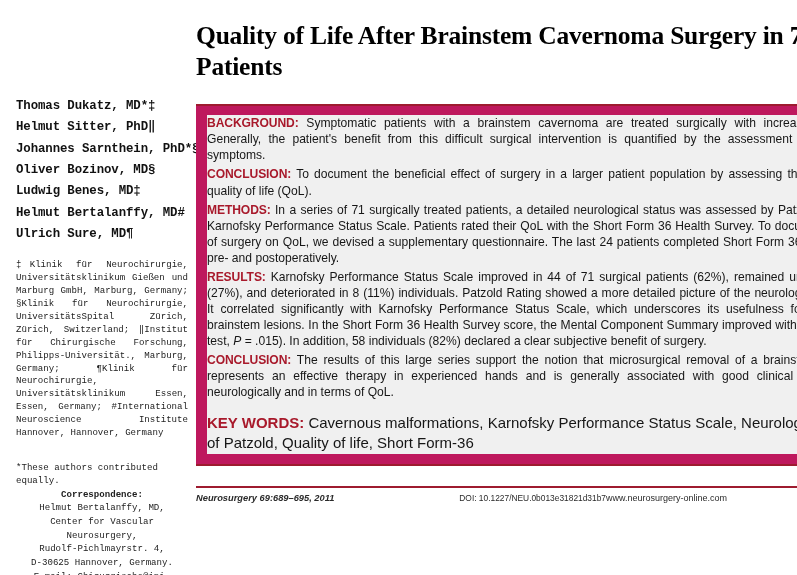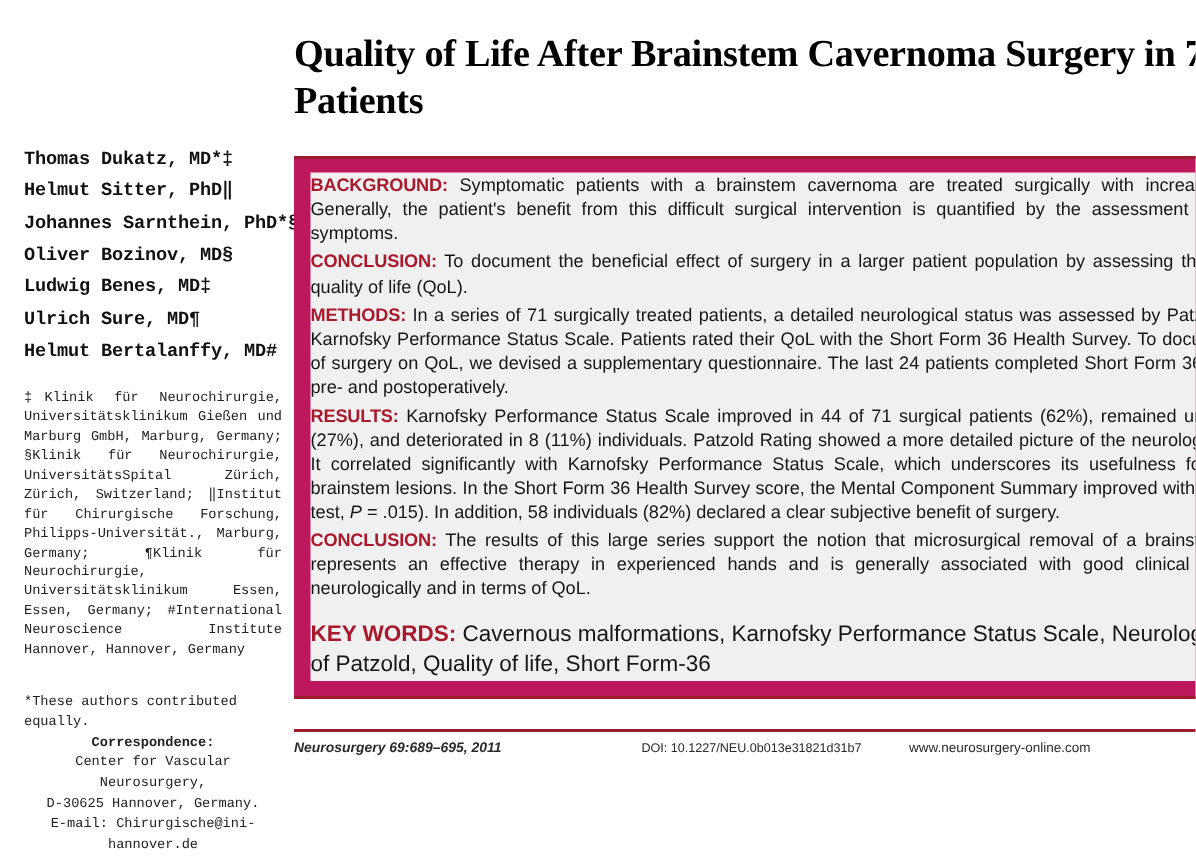--- a/index.html
+++ b/index.html
@@ -134,52 +134,54 @@
   .footer-cite {
     font-style: italic;
     font-weight: bold;
     width: 200px;
     flex: 0 0 200px;
   }
   .footer-doi {
     font-size: 8.4px;
     width: 210px;
     flex: 0 0 210px;
-    text-align: center;
+    text-align: right;
   }
   .footer-url {
     font-size: 9px;
     flex: 1;
     text-align: left;
   }
 </style>
 </head>
 <body>
 
 <div class="page">
 
   <div class="left-col">
 
     <div class="author-list">
       <div class="author">Thomas Dukatz, MD*‡</div>
       <div class="author">Helmut Sitter, PhD‖</div>
       <div class="author">Johannes Sarnthein, PhD*§</div>
       <div class="author">Oliver Bozinov, MD§</div>
       <div class="author">Ludwig Benes, MD‡</div>
+      <div class="author">Helmut Bertalanffy, MD#</div>
       <div class="author">Ulrich Sure, MD¶</div>
-      <div class="author">Helmut Bertalanffy, MD#</div>
     </div>
 
     <div class="affiliations">‡Klinik für Neurochirurgie, Universitätsklinikum Gießen und Marburg GmbH, Marburg, Germany; §Klinik für Neurochirurgie, UniversitätsSpital Zürich, Zürich, Switzerland; ‖Institut für Chirurgische Forschung, Philipps-Universität., Marburg, Germany; ¶Klinik für Neurochirurgie, Universitätsklinikum Essen, Essen, Germany; #International Neuroscience Institute Hannover, Hannover, Germany</div>
 
     <div class="equal-note">*These authors contributed equally.</div>
 
     <div class="corr-block">
       <span class="corr-title">Correspondence:</span>
+      <span class="corr-line">Helmut Bertalanffy, MD,</span>
       <span class="corr-line">Center for Vascular Neurosurgery,</span>
+      <span class="corr-line">Rudolf-Pichlmayrstr. 4,</span>
       <span class="corr-line">D-30625 Hannover, Germany.</span>
       <span class="corr-line">E-mail: Chirurgische@ini-hannover.de</span>
     </div>
 
   </div>
 
   <div class="right-col">
 
     <h1 class="title">Quality of Life After Brainstem Cavernoma Surgery in 71 Patients</h1>
 

